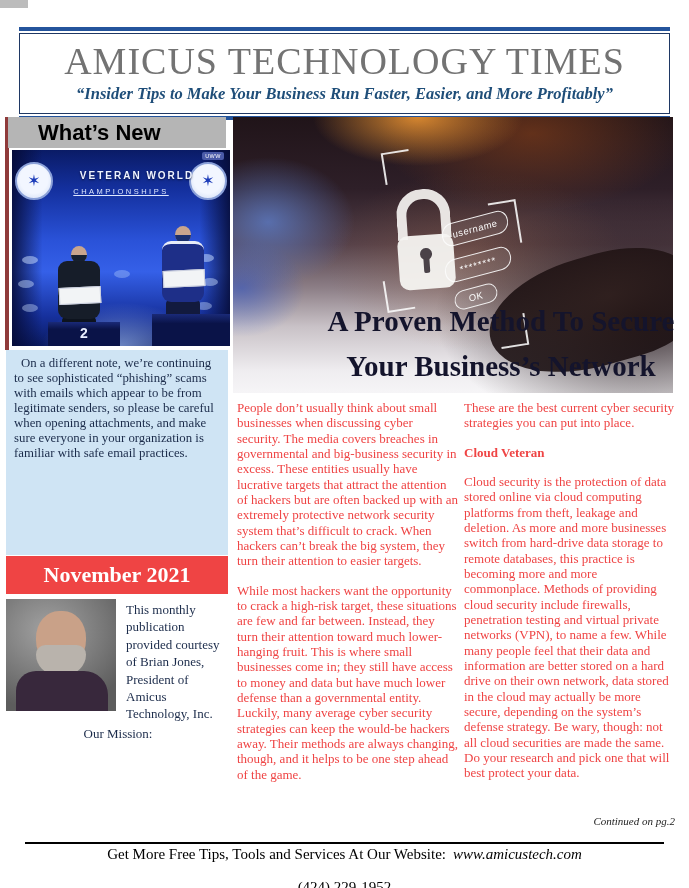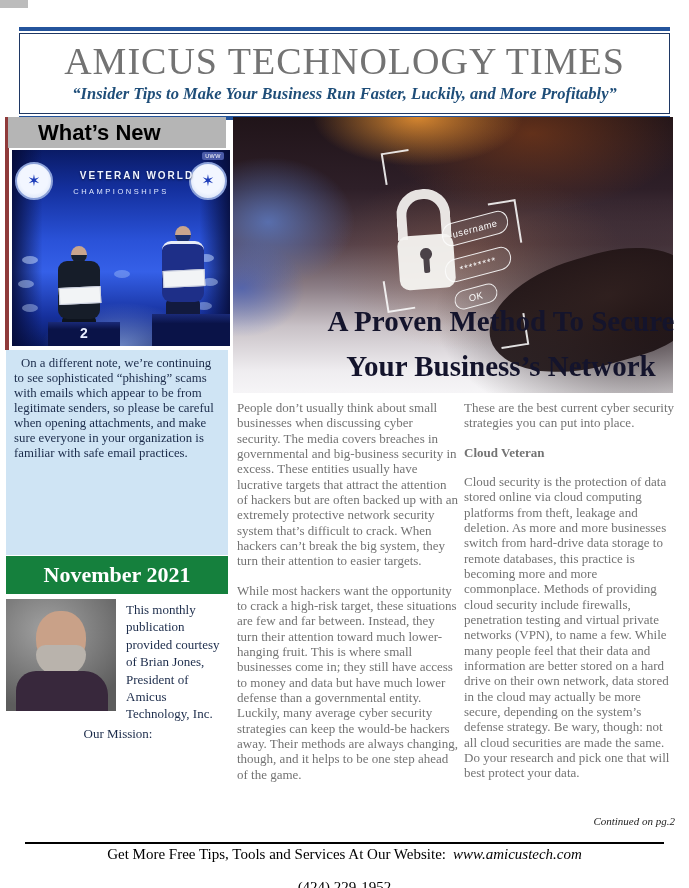--- a/index.html
+++ b/index.html
@@ -25,21 +25,21 @@
 
   .wrestling{position:absolute;left:12px;top:150px;width:218px;height:196px;overflow:hidden;
     background:
       radial-gradient(110px 60px at 50% 100%, rgba(170,200,255,.6), transparent 72%),
       linear-gradient(90deg, rgba(5,10,50,.85) 0%, rgba(5,10,50,0) 14%, rgba(5,10,50,0) 86%, rgba(5,10,50,.85) 100%),
       linear-gradient(180deg,#0a1b66 0%,#14309e 20%,#2a52d8 46%,#3560e8 62%,#16309c 85%,#0a1a60 100%);}
   .w-title{position:absolute;left:16px;top:20px;width:100%;text-align:center;color:#eef3ff;
            font-family:"Liberation Sans",sans-serif;font-weight:bold;font-size:10px;
            letter-spacing:2px;text-shadow:0 1px 2px rgba(0,0,20,.6);}
   .w-sub{position:absolute;left:0;top:37px;width:100%;text-align:center;color:#dfe8ff;
-         font-family:"Liberation Sans",sans-serif;font-size:7.5px;letter-spacing:2.5px;}
+         font-family:"Liberation Sans",sans-serif;font-size:7.5px;letter-spacing:2.5px;text-decoration:underline;}
   .w-badge{position:absolute;width:34px;height:34px;border-radius:50%;
            background:radial-gradient(circle at 50% 45%, #f2f6ff 55%, #c8d6f2 100%);
            border:2px solid #8aa0d8;color:#1a3ab8;text-align:center;line-height:34px;font-size:16px;}
   .w-badge.left{left:3px;top:12px;} .w-badge.right{right:3px;top:12px;}
   .w-uww{position:absolute;right:6px;top:2px;background:#4a5aa8;color:#fff;border-radius:2px;
          font-family:"Liberation Sans",sans-serif;font-size:5.5px;padding:1px 3px;letter-spacing:.5px;}
   .spots{position:absolute;left:10px;top:106px;width:16px;height:8px;border-radius:50%;
          background:rgba(205,225,255,.5);
          box-shadow:-4px 24px 0 rgba(205,225,255,.45), 0 48px 0 rgba(205,225,255,.4),
                     176px -2px 0 rgba(205,225,255,.5), 180px 22px 0 rgba(205,225,255,.45),
@@ -54,21 +54,21 @@
   .a1 .a-mask{background:#17202e;} .a1 .a-torso{background:#161d29;} .a1 .a-legs{background:#0d131e;}
   .a2 .a-mask{background:#1a2f6e;} .a2 .a-torso{background:#1e2f88;border-top:3px solid #e8ecf8;} .a2 .a-legs{background:#121a3e;}
   .podium{position:absolute;background:linear-gradient(180deg,#1a2a78 0%,#0a1348 30%);
           color:#e8eeff;text-align:center;font-family:"Liberation Sans",sans-serif;
           font-weight:bold;font-size:14px;}
 
   .news-box{position:absolute;left:6px;top:350px;width:222px;height:205px;background:#cfe4f4;
             box-sizing:border-box;padding:6px 8px;color:#1b2b4a;font-size:12.8px;line-height:1.17;}
   .news-box p{margin:0;text-indent:7px;}
 
-  .issue-banner{position:absolute;left:6px;top:556px;width:222px;height:38px;background:#15803d;
+  .issue-banner{position:absolute;left:6px;top:556px;width:222px;height:38px;background:#ef4444;
                 color:#fff;font-weight:bold;font-size:22px;text-align:center;line-height:38px;}
 
   .brian{position:absolute;left:6px;top:599px;width:110px;height:112px;overflow:hidden;
          background:radial-gradient(90px 80px at 38% 28%, #a2a2a2, #767676 65%, #5d5d5d 100%);}
   .b-head{position:absolute;left:30px;top:12px;width:50px;height:58px;background:#c9a188;
           border-radius:46% 46% 50% 50%;}
   .b-beard{position:absolute;left:30px;top:46px;width:50px;height:30px;background:#b9b3ac;
            border-radius:10px 10px 22px 22px;}
   .b-body{position:absolute;left:10px;top:72px;width:92px;height:40px;background:#38283c;
           border-radius:20px 24px 0 0;}
@@ -108,21 +108,21 @@
          display:flex;align-items:center;justify-content:center;
          transform:rotate(-15deg) skewX(-5deg);}
   .field.user{left:208px;top:100px;width:66px;height:21px;}
   .field.pass{left:211px;top:136px;width:66px;height:21px;letter-spacing:1px;}
   .field.ok{left:221px;top:170px;width:42px;height:17px;}
 
   .headline{position:absolute;left:233px;top:299px;width:440px;text-align:center;
             font-weight:bold;font-size:29px;line-height:45px;color:#14142c;padding-left:48px;}
 
   
-  .col{position:absolute;top:400px;font-size:13px;line-height:1.18;color:#737373;}
+  .col{position:absolute;top:400px;font-size:13px;line-height:1.18;color:#ef4444;}
   .col1{left:237px;width:221px;}
   .col2{left:464px;width:211px;}
   .col p{margin:0 0 14px;}
   .sec-head{font-weight:bold;margin:0;}
   .continued{position:absolute;left:464px;top:815px;width:211px;text-align:right;
              font-style:italic;font-size:11px;color:#222;}
 
   
   .footer-rule{position:absolute;left:25px;top:842px;width:639px;height:2px;background:#000;}
   .footer{position:absolute;left:0;top:846px;width:689px;text-align:center;font-size:15px;color:#000;}
@@ -134,21 +134,21 @@
 
 <div class="page">
 
   <div class="corner-artifact"></div>
 
   <div class="masthead">
     <div class="bar-thick"></div>
     <div class="bar-thin"></div>
     <div class="mast-box">
       <div class="mast-title">AMICUS TECHNOLOGY TIMES</div>
-      <div class="mast-tagline">“Insider Tips to Make Your Business Run Faster, Luckily, and More Profitably”</div>
+      <div class="mast-tagline">“Insider Tips to Make Your Business Run Faster, Easier, and More Profitably”</div>
     </div>
     <div class="bar-thin-b"></div>
     <div class="bar-thick"></div>
   </div>
 
   <div class="red-line"></div>
   <div class="whats-new">What’s New</div>
 
   <div class="wrestling">
     <div class="w-badge left">✶</div>

